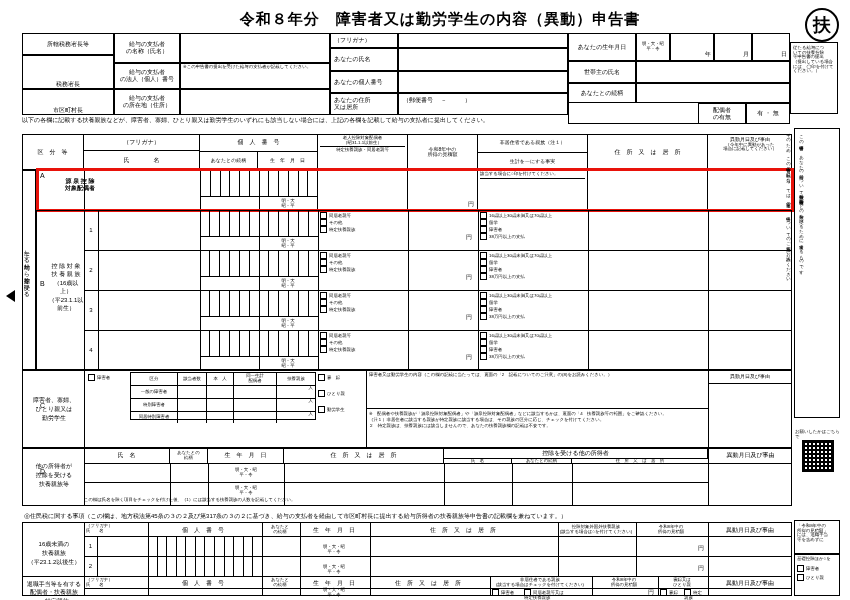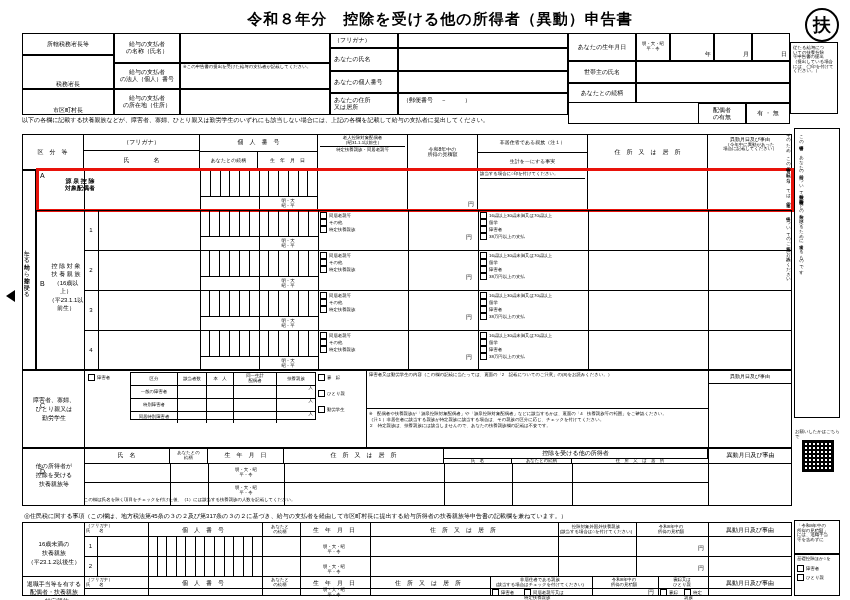--- a/index.html
+++ b/index.html
@@ -26,21 +26,21 @@
      repeating-linear-gradient(90deg,#000 0 2px,#fff 2px 4px);
      background-blend-mode:multiply;}
   .tri{width:0;height:0;border-top:6px solid transparent;border-bottom:6px solid transparent;border-right:9px solid #000;}
 </style>
 </head>
 <body>
 
 <div class="page">
 
   <div class="abs" style="left:180px;top:8px;width:520px;height:22px;">
-    <div class="title ctr" style="height:22px;">令和８年分　控除を受ける他の所得者（異動）申告書</div>
+    <div class="title ctr" style="height:22px;">令和８年分　障害者又は勤労学生の内容（異動）申告書</div>
   </div>
 
   <div class="abs circle-badge ctr" style="left:805px;top:8px;width:34px;height:34px;font-size:18px;font-weight:bold;">
     <span>扶</span>
   </div>
 
   <div class="abs bx" style="left:22px;top:33px;width:92px;height:22px;">
     <div class="ctr t" style="height:100%;">所轄税務署長等</div>
   </div>
   <div class="abs bx" style="left:22px;top:55px;width:92px;height:34px;">

